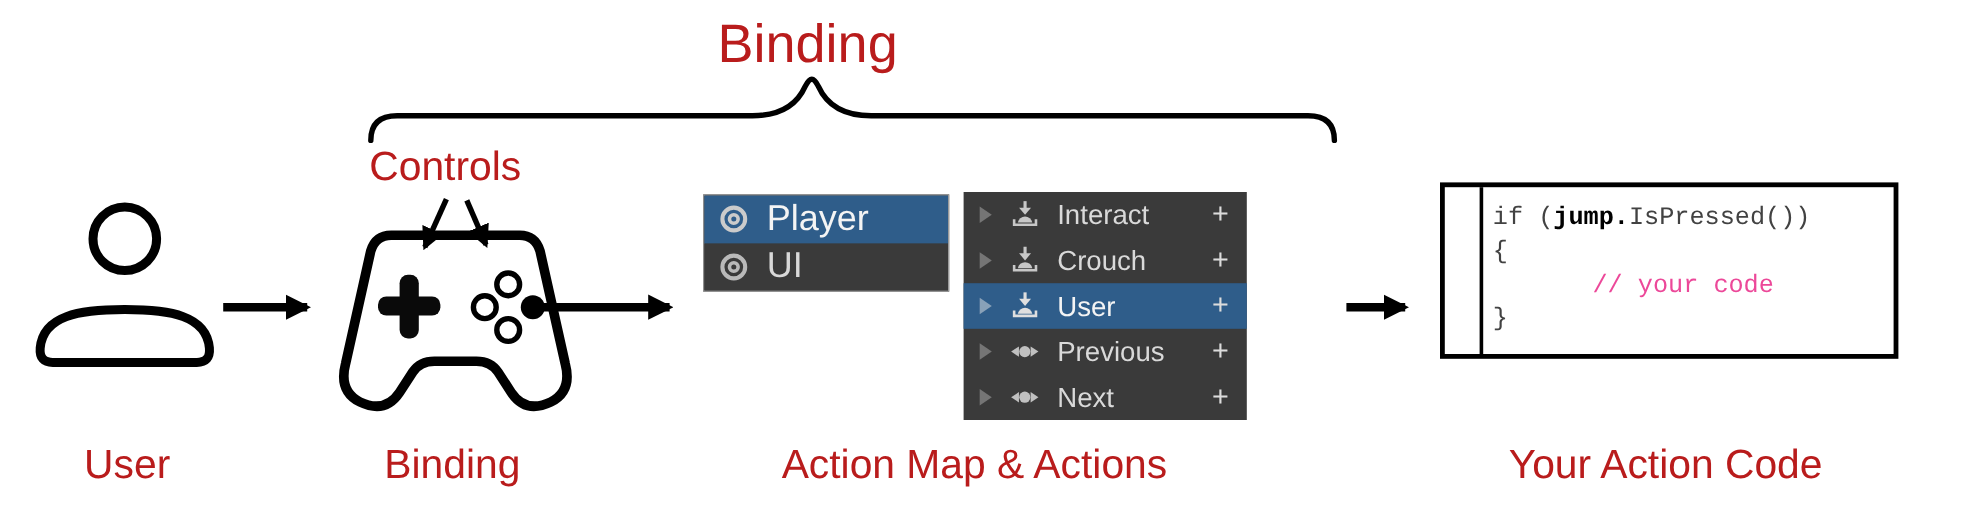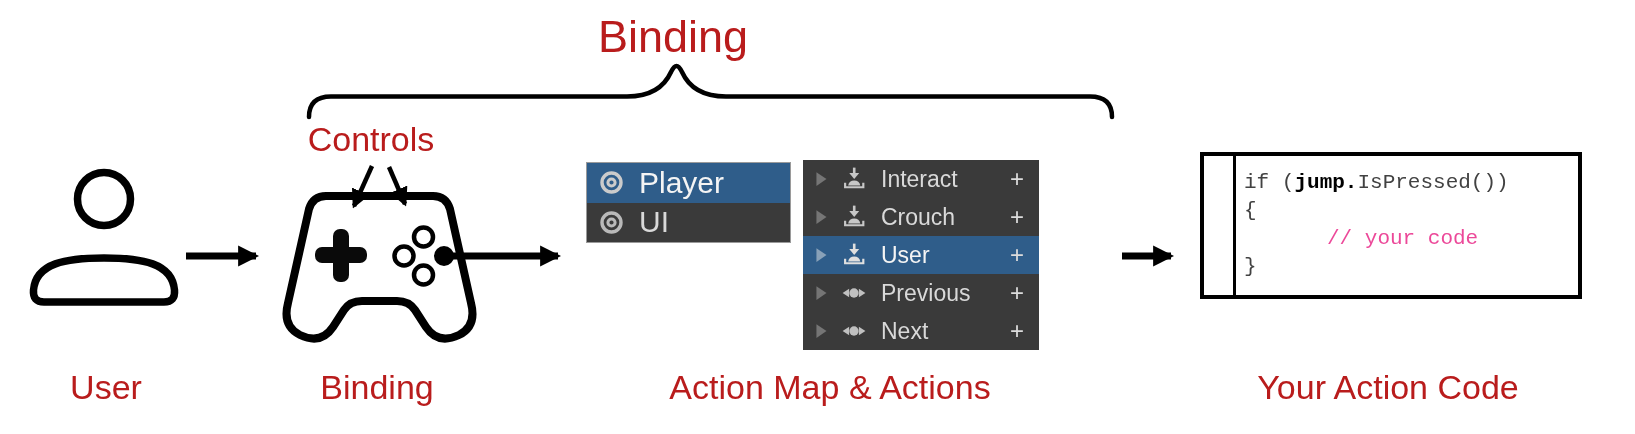--- a/index.html
+++ b/index.html
@@ -81,21 +81,21 @@
     <line x1="372" y1="166" x2="354" y2="206" stroke="#000" stroke-width="4.5" marker-end="url(#ah-small)"></line>
     <line x1="389" y1="167" x2="405" y2="204" stroke="#000" stroke-width="4.5" marker-end="url(#ah-small)"></line>
 
     <path d="M309 117 Q309 96.5 331 96.5 L627 96.5 Q660 96.5 671 72 Q674 66 676.5 66 Q679 66 682 72 Q693 96.5 726 96.5 L1090 96.5 Q1112 96.5 1112 117" fill="none" stroke="#000" stroke-width="4.5" stroke-linecap="round"></path>
   </svg>
 
   <div class="lbl lbl-binding" style="left:673px;top:13px;">Binding</div>
   <div class="lbl lbl-controls" style="left:371px;top:121px;">Controls</div>
   <div class="lbl lbl-stage" style="left:106px;top:369px;">User</div>
   <div class="lbl lbl-stage" style="left:377px;top:369px;">Binding</div>
-  <div class="lbl lbl-stage" style="left:812px;top:369px;margin-left:18px;">Action Map &amp; Actions</div>
+  <div class="lbl lbl-stage" style="left:812px;top:369px;">Action Map &amp; Actions</div>
   <div class="lbl lbl-stage" style="left:1388px;top:369px;">Your Action Code</div>
 
   <div class="panel map-panel">
     <div class="row map-row selected">
       <svg class="ticon" width="27" height="27" viewBox="0 0 27 27">
         <circle cx="13.5" cy="13.5" r="9.5" fill="none" stroke="#cbcbcb" stroke-width="3.4"></circle>
         <circle cx="13.5" cy="13.5" r="3.6" fill="none" stroke="#cbcbcb" stroke-width="3"></circle>
       </svg>
       <span class="rlabel">Player</span>
     </div>

